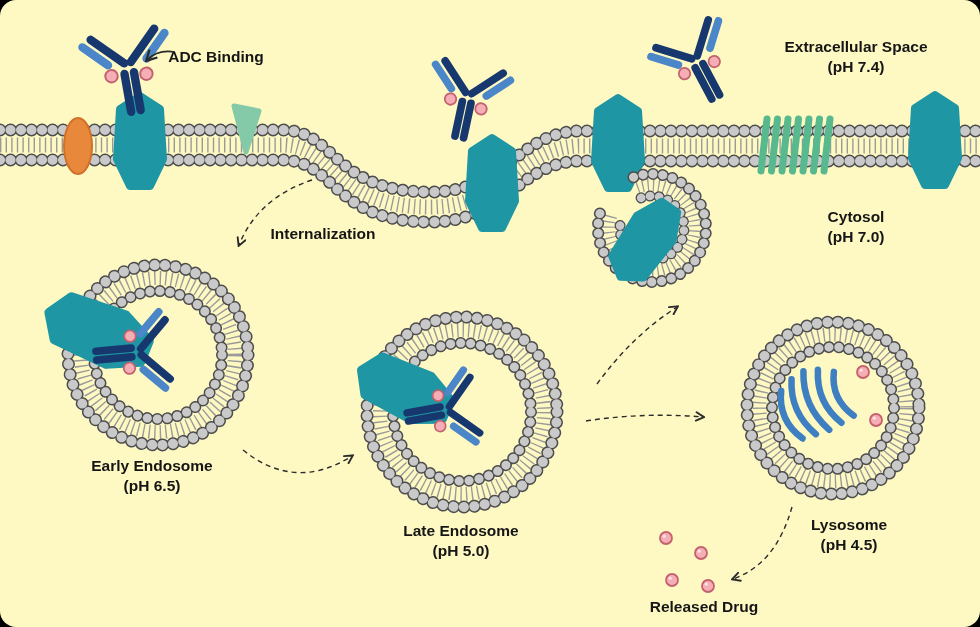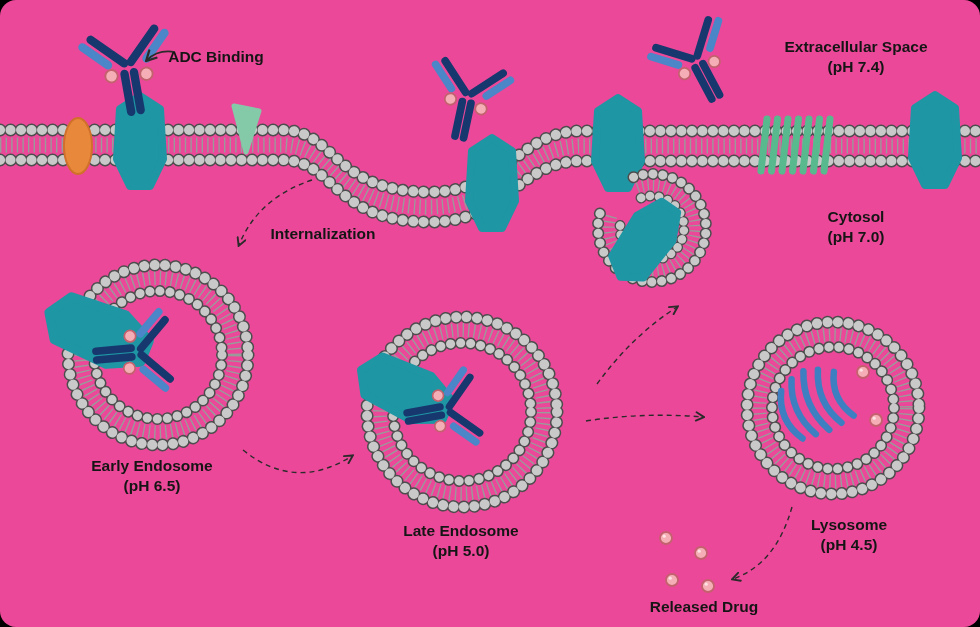--- a/index.html
+++ b/index.html
@@ -1,19 +1,19 @@
 <!DOCTYPE html>
 <html><head>
 <meta charset="utf-8">
 <style>
   html,body{margin:0;padding:0;background:#000;}
   .canvas{
     position:relative;
     width:980px;height:627px;
-    background:#ec4899;
+    background:#fef9c3;
     border-radius:16px;
     overflow:hidden;
     font-family:"Liberation Sans","DejaVu Sans",sans-serif;
   }
   svg text{
     font-family:"Liberation Sans","DejaVu Sans",sans-serif;
     font-weight:700;
     fill:#151515;
   }
   .lbl{font-size:15.5px;}

